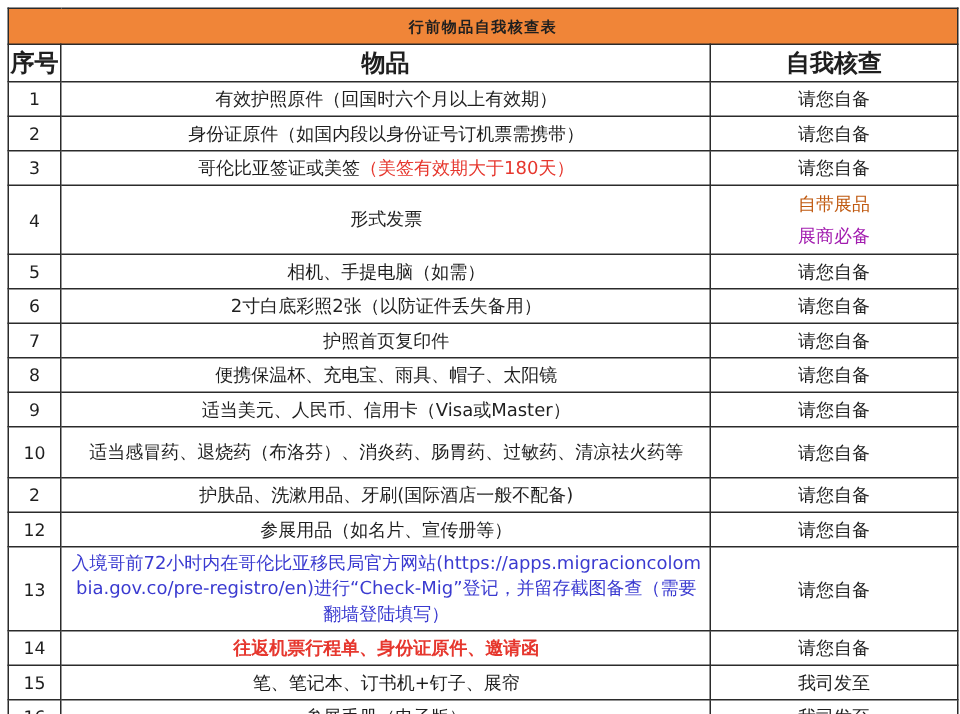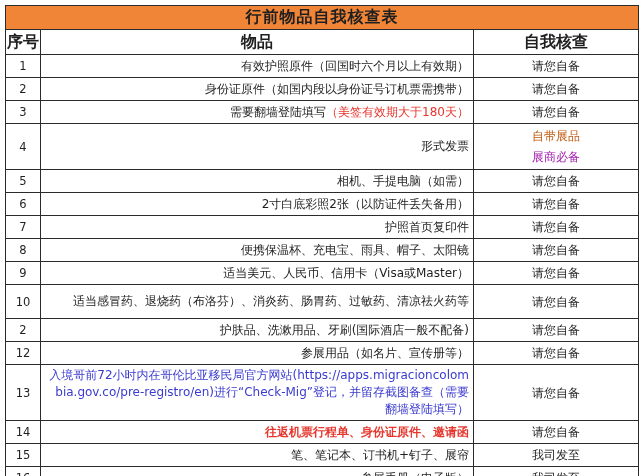--- a/index.html
+++ b/index.html
@@ -16,34 +16,34 @@
   .checklist col.c-no{width:35px;}
   .checklist col.c-item{width:433px;}
   .checklist col.c-check{width:165px;}
   .checklist td,.checklist th{
     border:1px solid var(--border,#2b2b2b);
     font-size:12px;vertical-align:middle;
     overflow:hidden;
   }
   .title-row th{
     height:21px;background:var(--orange,#f08538);
-    font-weight:bold;font-size:16px;
+    font-weight:bold;font-size:10px;
     letter-spacing:1px;
   }
   .head-row th{
     height:22px;background:#ffffff;font-weight:bold;text-align:center;
     font-size:16px;
   }
   tbody tr{height:22px;}
   tbody tr:nth-child(4){height:45px;}
   tbody tr:nth-child(10){height:34px;}
   tbody tr:nth-child(13){height:56px;}
   td.no{text-align:center;font-size:11.5px;}
   td.item{
-    text-align:right;padding:1px 4px 1px 5px;line-height:17px;
+    text-align:center;padding:1px 4px 1px 5px;line-height:17px;
     word-break:break-all;
   }
   td.check{text-align:center;line-height:20px;}
   td.check div{line-height:20px;}
   tbody tr:nth-child(4) td.check div{margin:1px 0;}
 </style>
 </head>
 <body style="--orange: #f08538; --border: #2b2b2b; --text: #1f1f1f;">
 
 <table class="checklist">
@@ -74,21 +74,21 @@
   <tr>
     <td class="no">2</td>
     <td class="item"><span>身份证原件（如国内段以身份证号订机票需携带）</span></td>
     <td class="check">
           <div>请您自备</div>
         </td>
   </tr>
 
   <tr>
     <td class="no">3</td>
-    <td class="item"><span>需要翻墙登陆填写</span><span style="color: rgb(230, 55, 46);">（美签有效期大于180天）</span></td>
+    <td class="item"><span>哥伦比亚签证或美签</span><span style="color: rgb(230, 55, 46);">（美签有效期大于180天）</span></td>
     <td class="check">
           <div>请您自备</div>
         </td>
   </tr>
 
   <tr>
     <td class="no">4</td>
     <td class="item"><span>形式发票</span></td>
     <td class="check">
           <div style="color: rgb(192, 90, 17);">自带展品</div>

